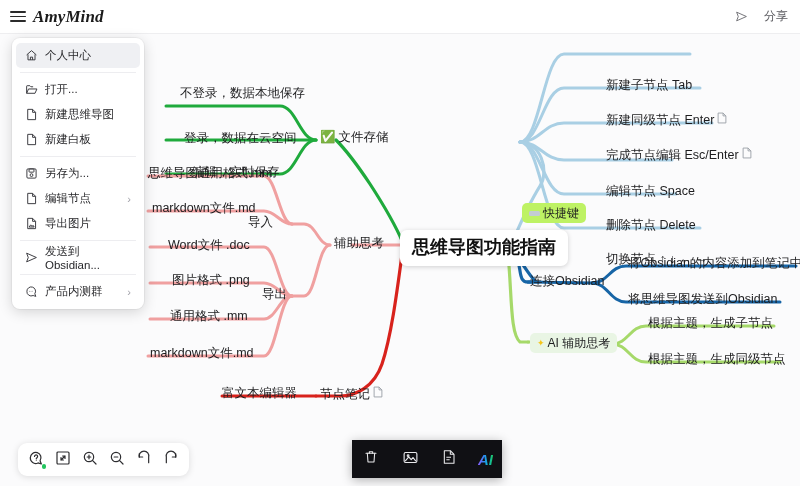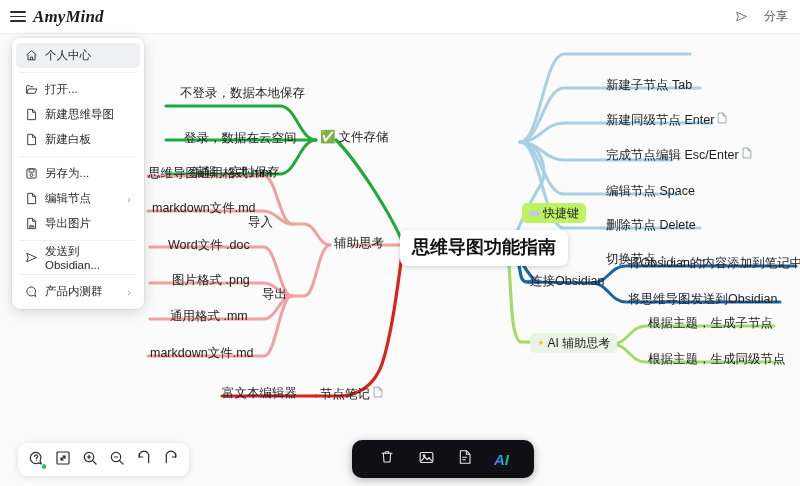--- a/index.html
+++ b/index.html
@@ -82,22 +82,22 @@
   .tb-left .tbtn {
     width: 24px; height: 24px; display: flex; align-items: center; justify-content: center;
     cursor: pointer; position: relative; border-radius: 5px;
   }
   .greendot { position:absolute; right:2px; bottom:3px; width:4.5px; height:4.5px;
     border-radius:50%; background:#22c55e; }
 
   
   .tb-dark {
     position: absolute; left: 352px; bottom: 8px; height: 38px;
-    background: #101014; border-radius: 10px; display: flex; align-items: center;
-    padding: 0 25px; gap: 19px; box-shadow: 0 2px 10px rgba(0,0,0,.3); z-index: 50;
+    background: #101014; border-radius: 0; display: flex; align-items: center;
+    padding: 0 9px; gap: 19px; box-shadow: 0 2px 10px rgba(0,0,0,.3); z-index: 50;
   }
   .tb-dark .dbtn { width: 20px; height: 20px; display:flex; align-items:center;
     justify-content:center; cursor: pointer; }
   .ai-text {
     font-size: 15px; font-weight: 700; font-style: italic;
     background: linear-gradient(90deg,#8b5cf6 0%,#3b82f6 35%,#06b6d4 65%,#22c55e 100%);
     -webkit-background-clip: text; background-clip: text; color: transparent;
     cursor: pointer; letter-spacing: -.2px;
   }
 </style>

